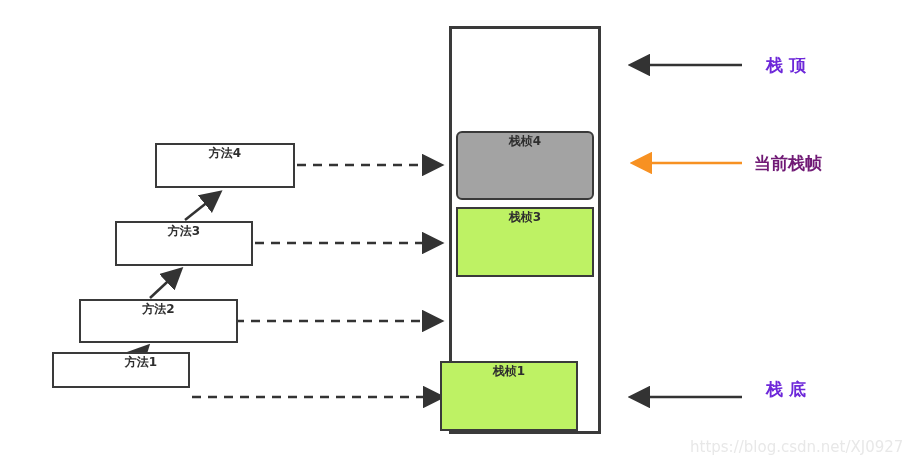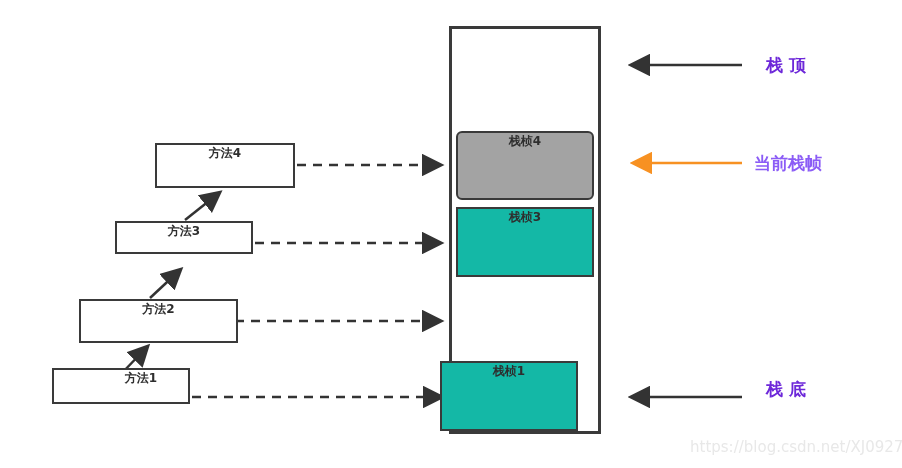--- a/index.html
+++ b/index.html
@@ -34,44 +34,44 @@
     position: absolute;
     left: 449px; top: 26px;
     width: 152px; height: 408px;
     box-sizing: border-box;
     background: #ffffff;
     border: 3px solid #3a3a3a;
   }
   .frame-box {
     border: 2px solid #3a3a3a;
   }
-  .frame-normal { background: #14b8a6; }
+  .frame-normal { background: #bef264; }
   .frame-current { background: #a3a3a3; border-radius: 6px; }
   .side-label {
     position: absolute;
     font-weight: bold;
     font-size: 17px;
     color: #6d28d9;
     white-space: nowrap;
   }
-  .side-label.orange { color: #8b5cf6; }
+  .side-label.orange { color: #701a75; }
   .watermark {
     position: absolute;
     left: 690px; top: 438px;
     width: 205px;
     font-size: 15px;
     color: #e8e8e8;
     font-weight: normal;
     white-space: nowrap;
   }
   
   .m4 { left: 155px; top: 143px; width: 140px; height: 45px; }
-  .m3 { left: 115px; top: 221px; width: 138px; height: 33px; }
+  .m3 { left: 115px; top: 221px; width: 138px; height: 45px; }
   .m2 { left: 79px;  top: 299px; width: 159px; height: 44px; }
-  .m1 { left: 52px;  top: 368px; width: 138px; height: 36px; padding-left: 40px; }
+  .m1 { left: 52px;  top: 352px; width: 138px; height: 36px; padding-left: 40px; }
   
   .f4 { left: 456px; top: 131px; width: 138px; height: 69px; }
   .f3 { left: 456px; top: 207px; width: 138px; height: 70px; }
   .f2 { left: 456px; top: 285px; width: 138px; height: 70px; }
   .f1 { left: 440px; top: 361px; width: 138px; height: 70px; }
   .lbl-top    { left: 766px; top: 54px;  }
   .lbl-cur    { left: 754px; top: 152px; }
   .lbl-bottom { left: 766px; top: 378px; }
 </style>
 </head>

